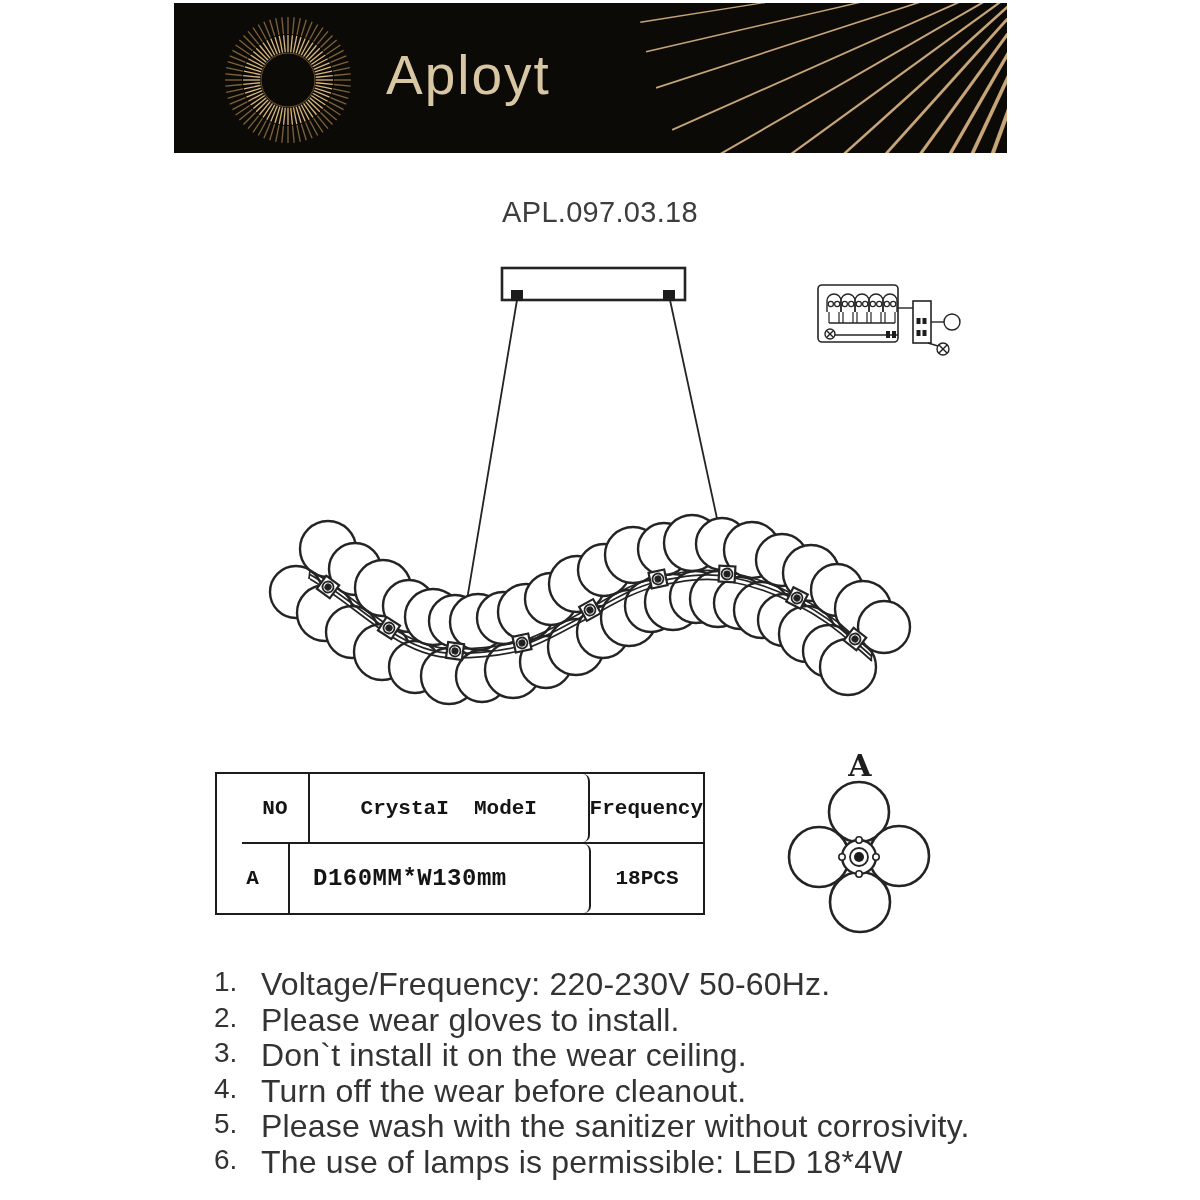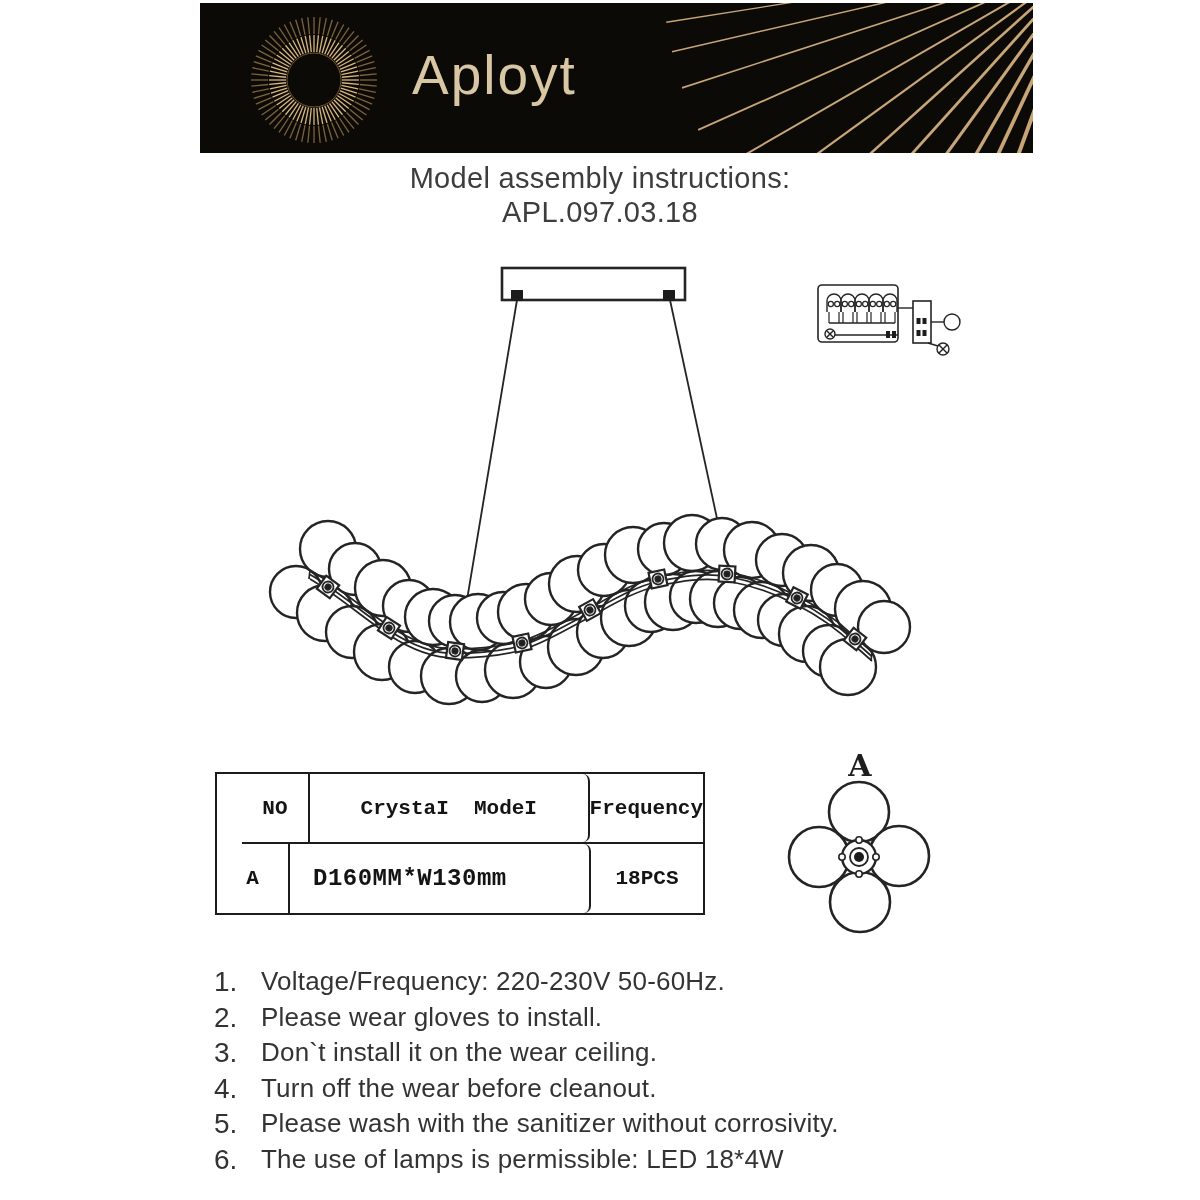--- a/index.html
+++ b/index.html
@@ -1,19 +1,19 @@
 <!DOCTYPE html>
 <html><head>
 <meta charset="utf-8">
 <style>
   html,body{margin:0;padding:0;background:#fff;}
   .page{position:relative;width:1200px;height:1200px;background:#ffffff;overflow:hidden;
         font-family:"Liberation Sans",sans-serif;outline:1px solid #e3e3e3;}
   
-  .header{position:absolute;left:200px;top:3px;width:833px;height:150px;background:#0c0a07;overflow:hidden;}
+  .header{position:absolute;left:174px;top:3px;width:833px;height:150px;background:#0c0a07;overflow:hidden;}
   .header svg{position:absolute;left:0;top:0;}
   .brand{position:absolute;left:212px;top:36px;font-size:55px;font-weight:300;
          color:#d9c7a3;letter-spacing:2px;line-height:72px;}
   
   .title,.subtitle{position:absolute;left:0;width:1200px;text-align:center;
          color:#3d3d3d;font-weight:500;letter-spacing:.3px;}
   .title{top:162px;font-size:29px;}
   .subtitle{top:196px;font-size:29px;}
   
   svg.art{position:absolute;left:0;top:0;}
@@ -28,21 +28,21 @@
   .c-model{width:301px;border-right:2px solid #1c1c1c;white-space:pre;border-radius:7px;}
   .c-qty{flex:1;}
   .prow.body .c-model{justify-content:flex-start;padding-left:23px;font-size:24px;letter-spacing:.5px;}
   
   .detail-a{position:absolute;left:830px;top:748px;width:60px;text-align:center;
             font-family:"DejaVu Serif",serif;font-weight:700;font-size:30px;color:#1e1e1e;}
   
   .instructions{position:absolute;left:214px;top:966px;}
   .ins-row{display:flex;height:35.5px;align-items:flex-start;}
   .ins-num{width:47px;font-size:28px;color:#333;}
-  .ins-text{font-size:26px;color:#333;white-space:nowrap;letter-spacing:.2px;}
+  .ins-text{font-size:32px;color:#333;white-space:nowrap;letter-spacing:.2px;}
 </style>
 </head>
 <body>
 
 <div class="page">
 
   <div class="header">
     <svg id="header-art" width="833" height="150" viewBox="0 0 833 150">
       <g id="logo-rays">
           <line x1="142" y1="77" x2="159" y2="77" stroke="#d9b87e" stroke-width="1.3"></line>
@@ -191,21 +191,20 @@
           <line x1="891" y1="-48" x2="518.6090763726913" y2="166.99999999999997" stroke="#d2ae7e" stroke-width="2" opacity="0.95"></line>
           <line x1="891" y1="-48" x2="498.1754532136817" y2="126.89675652259419" stroke="#d2ae7e" stroke-width="1.8" opacity="0.95"></line>
           <line x1="891" y1="-48" x2="482.045697993084" y2="84.87730758122743" stroke="#d2ae7e" stroke-width="1.6" opacity="0.95"></line>
           <line x1="891" y1="-48" x2="472.0208721423488" y2="48.72895336786186" stroke="#d2ae7e" stroke-width="1.4" opacity="0.95"></line>
           <line x1="891" y1="-48" x2="466.29401354409083" y2="19.266819967299327" stroke="#d2ae7e" stroke-width="1.3" opacity="0.95"></line>
         </g>
     </svg>
     <div class="brand">Aployt</div>
   </div>
 
-  <div class="title">Model assembly instructions:</div>
   <div class="subtitle">APL.097.03.18</div>
 
   <svg class="art" width="1200" height="1200" viewBox="0 0 1200 1200" fill="none" stroke="#242424" stroke-width="2">
 
     <g stroke-width="1.8">
       <line x1="517" y1="300" x2="460" y2="642"></line>
       <line x1="670" y1="300" x2="727" y2="565"></line>
     </g>
 
     <g>

